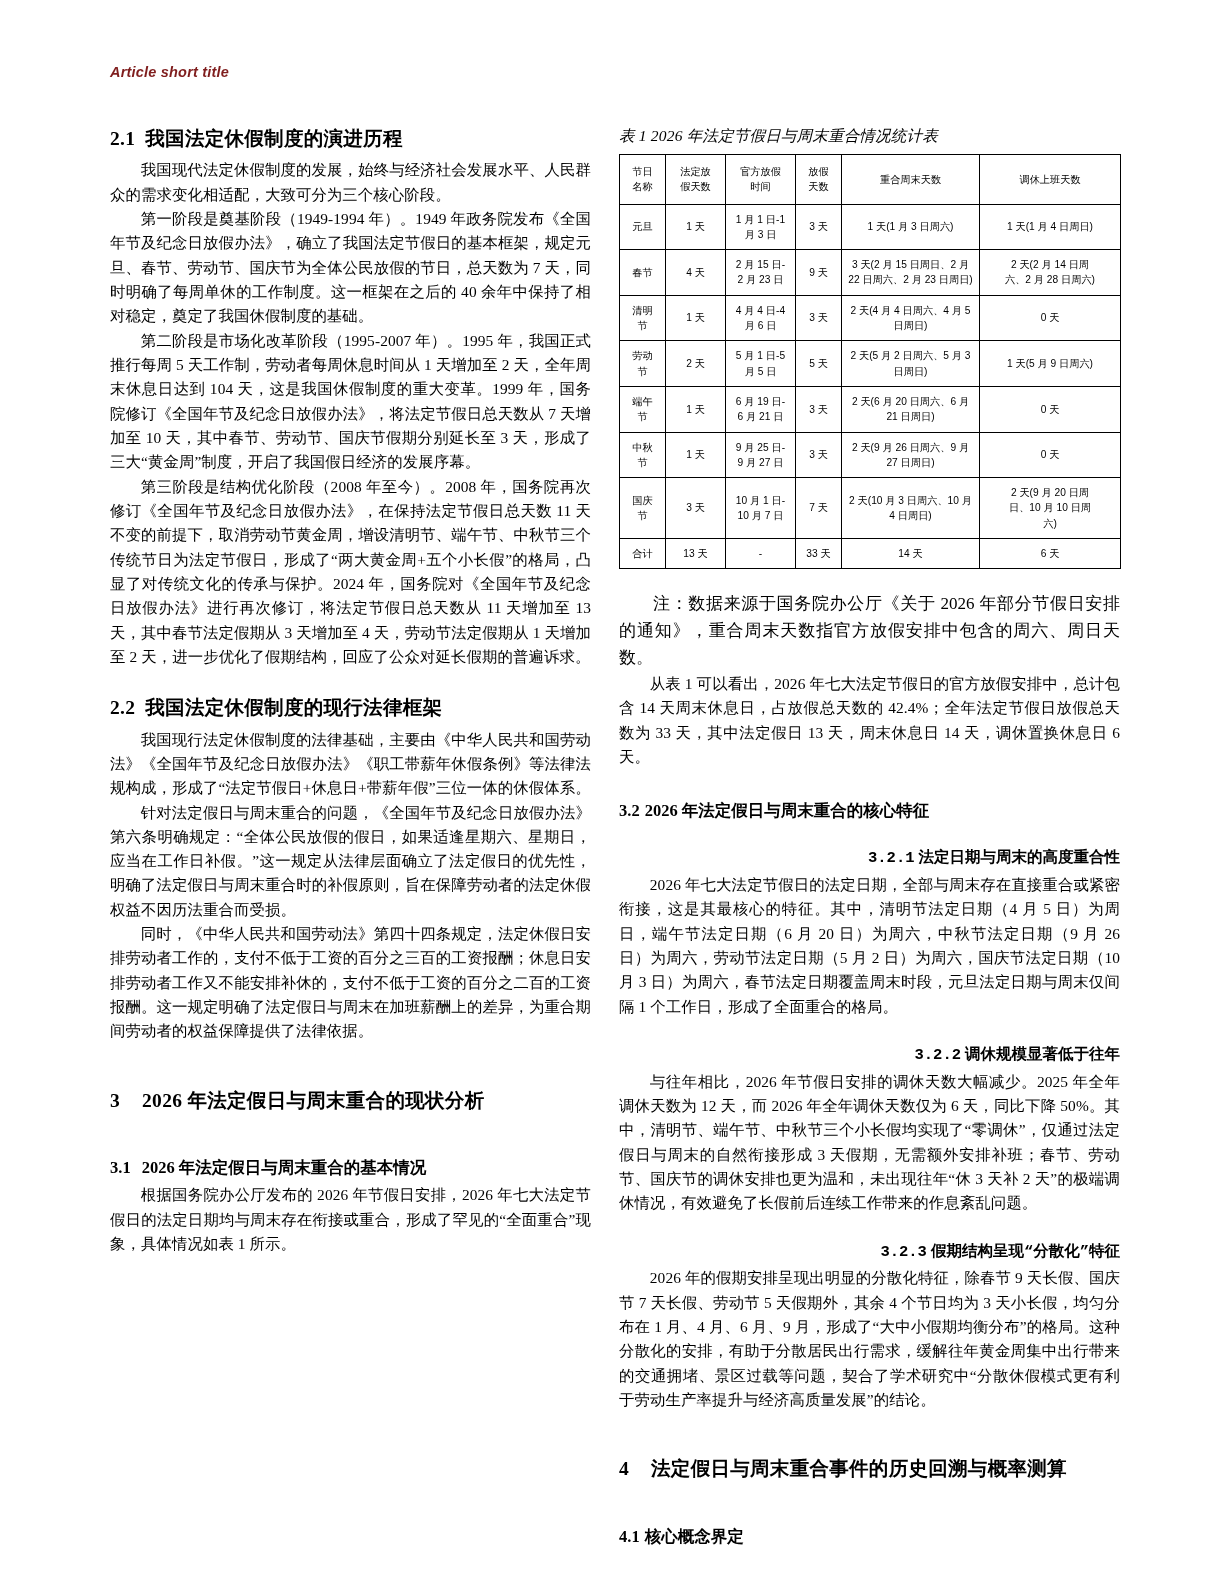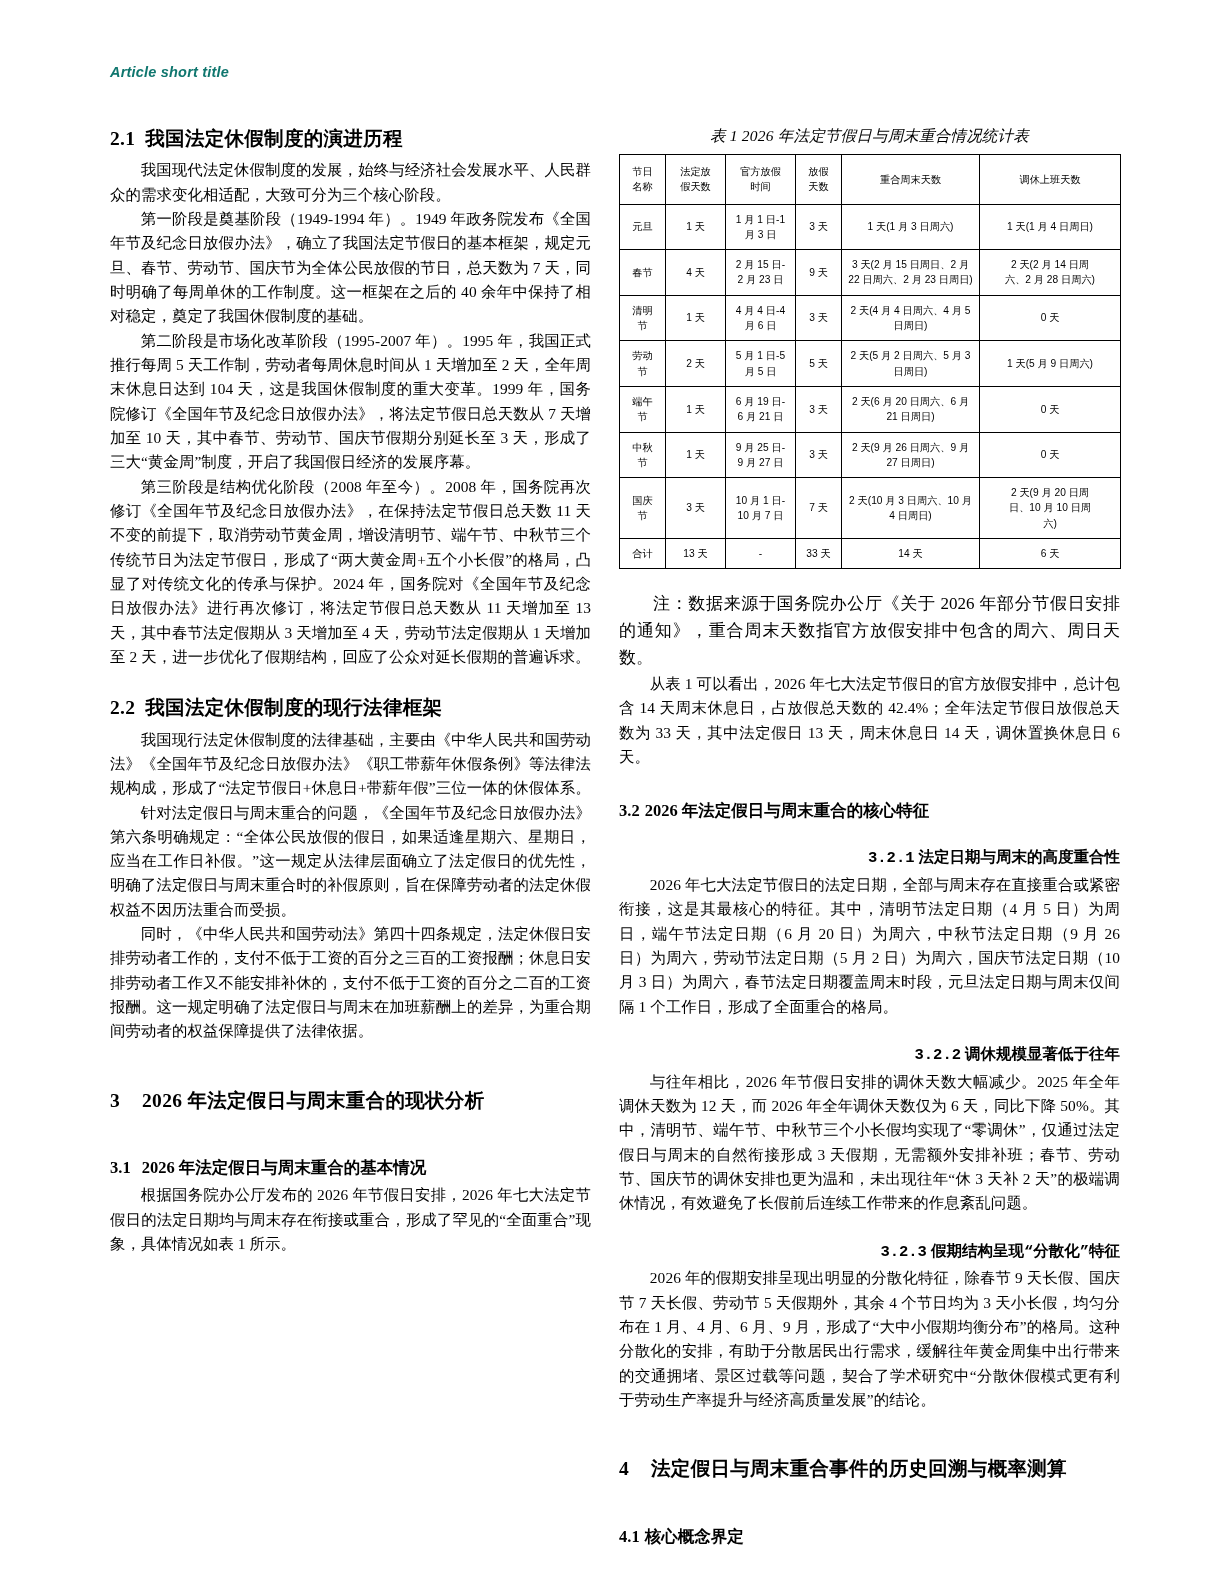--- a/index.html
+++ b/index.html
@@ -22,21 +22,21 @@
   }
   .running-head {
     position: absolute;
     left: 110px;
     top: 64px;
     font-family: "Liberation Sans", "DejaVu Sans", sans-serif;
     font-weight: bold;
     font-style: italic;
     font-size: 14.5px;
     letter-spacing: 0.2px;
-    color: #0f766e;
+    color: #7f1d1d;
   }
   .columns {
     position: absolute;
     left: 110px;
     top: 126px;
     width: 1010px;
     height: 1420px;
     display: flex;
     gap: 28px;
   }
@@ -90,21 +90,20 @@
     letter-spacing: 0.1px;
   }
   .sp-22 { height: 22px; }
   .sp-26 { height: 26px; }
   .sp-30 { height: 30px; }
   .sp-36 { height: 36px; }
   .sp-44 { height: 44px; }
 
   
   .table-caption {
-    text-align: center;
     font-style: italic;
     font-size: 15.5px;
     font-family: "Liberation Serif", "DejaVu Serif", serif;
     margin: 0 0 7px 0;
     letter-spacing: 0.2px;
   }
   table.stat {
     border-collapse: collapse;
     width: 501px;
     table-layout: fixed;

